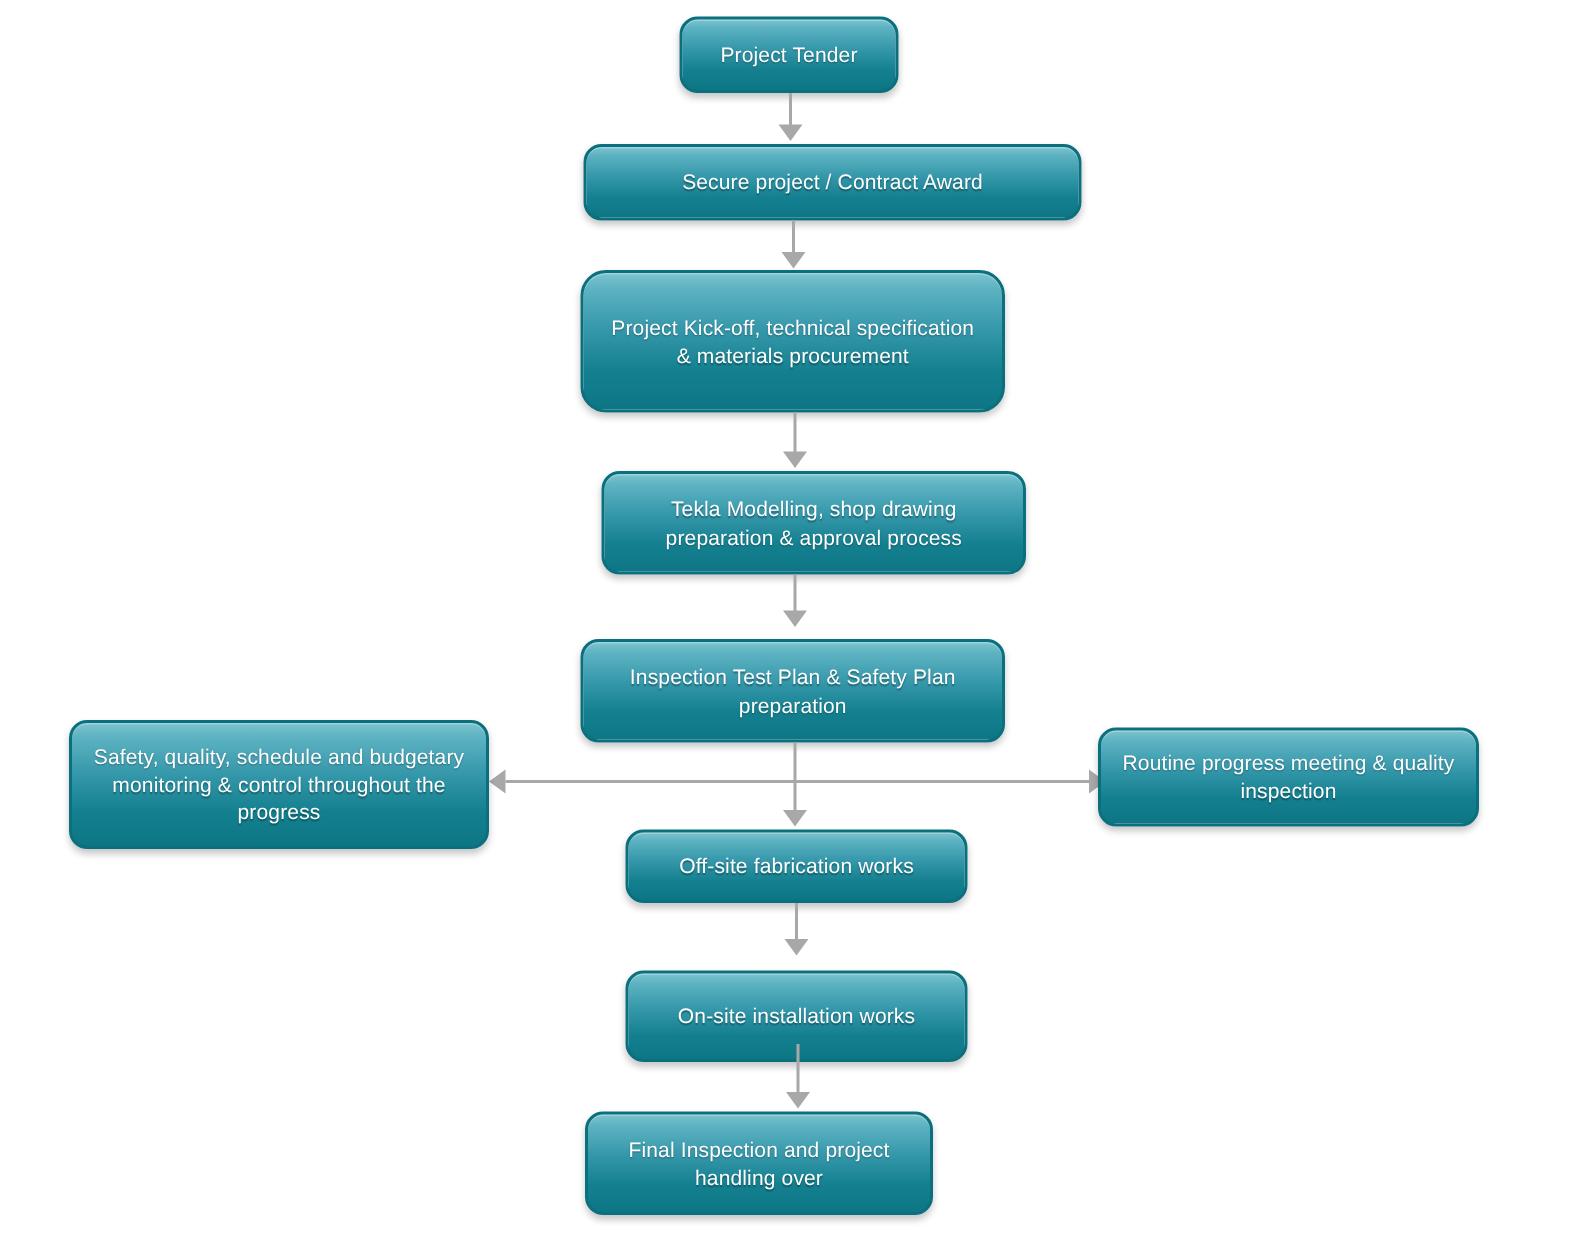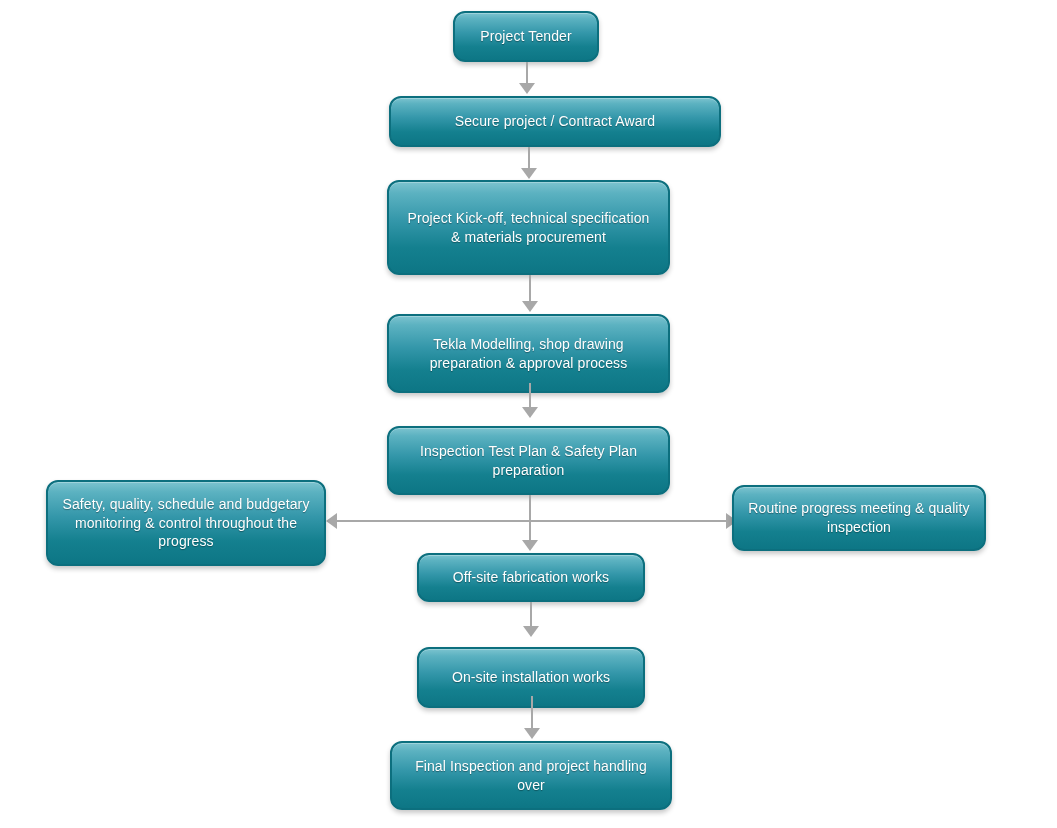--- a/index.html
+++ b/index.html
@@ -97,28 +97,28 @@
   <div class="conn-line-v" style="left:526px; top:62px; height:27px;"></div>
   <div class="arrow-down" style="left:519px; top:83px;"></div>
 
   <div class="node" style="left:389px; top:96px; width:332px; height:51px;">
     <span class="node-text">Secure project / Contract Award</span>
   </div>
 
   <div class="conn-line-v" style="left:528px; top:147px; height:27px;"></div>
   <div class="arrow-down" style="left:521px; top:168px;"></div>
 
-  <div class="node" style="left:387px; top:180px; width:283px; height:95px;">
+  <div class="node" style="left:387px; top:180px; width:283px; height:95px;border-radius:17px;">
     <span class="node-text">Project Kick-off, technical specification &amp; materials procurement</span>
   </div>
 
   <div class="conn-line-v" style="left:529px; top:275px; height:34px;"></div>
   <div class="arrow-down" style="left:522px; top:301px;"></div>
 
-  <div class="node" style="left:387px; top:314px; width:283px; height:79px;align-items:center;">
+  <div class="node" style="left:401px; top:314px; width:283px; height:69px;align-items:center;">
     <span class="node-text">Tekla Modelling, shop drawing preparation &amp; approval process</span>
   </div>
 
   <div class="conn-line-v" style="left:529px; top:383px; height:32px;"></div>
   <div class="arrow-down" style="left:522px; top:407px;"></div>
 
   <div class="node" style="left:387px; top:426px; width:283px; height:69px;">
     <span class="node-text">Inspection Test Plan &amp; Safety Plan preparation</span>
   </div>
 
@@ -144,17 +144,17 @@
   <div class="conn-line-v" style="left:530px; top:602px; height:31px;"></div>
   <div class="arrow-down" style="left:523px; top:626px;"></div>
 
   <div class="node" style="left:417px; top:647px; width:228px; height:61px;">
     <span class="node-text">On-site installation works</span>
   </div>
 
   <div class="conn-line-v" style="left:531px; top:696px; height:39px;"></div>
   <div class="arrow-down" style="left:524px; top:728px;"></div>
 
-  <div class="node" style="left:390px; top:741px; width:282px; height:69px;">
+  <div class="node" style="left:390px; top:741px; width:232px; height:69px;">
     <span class="node-text">Final Inspection and project handling over</span>
   </div>
 
 </div>
 
 </body></html>

